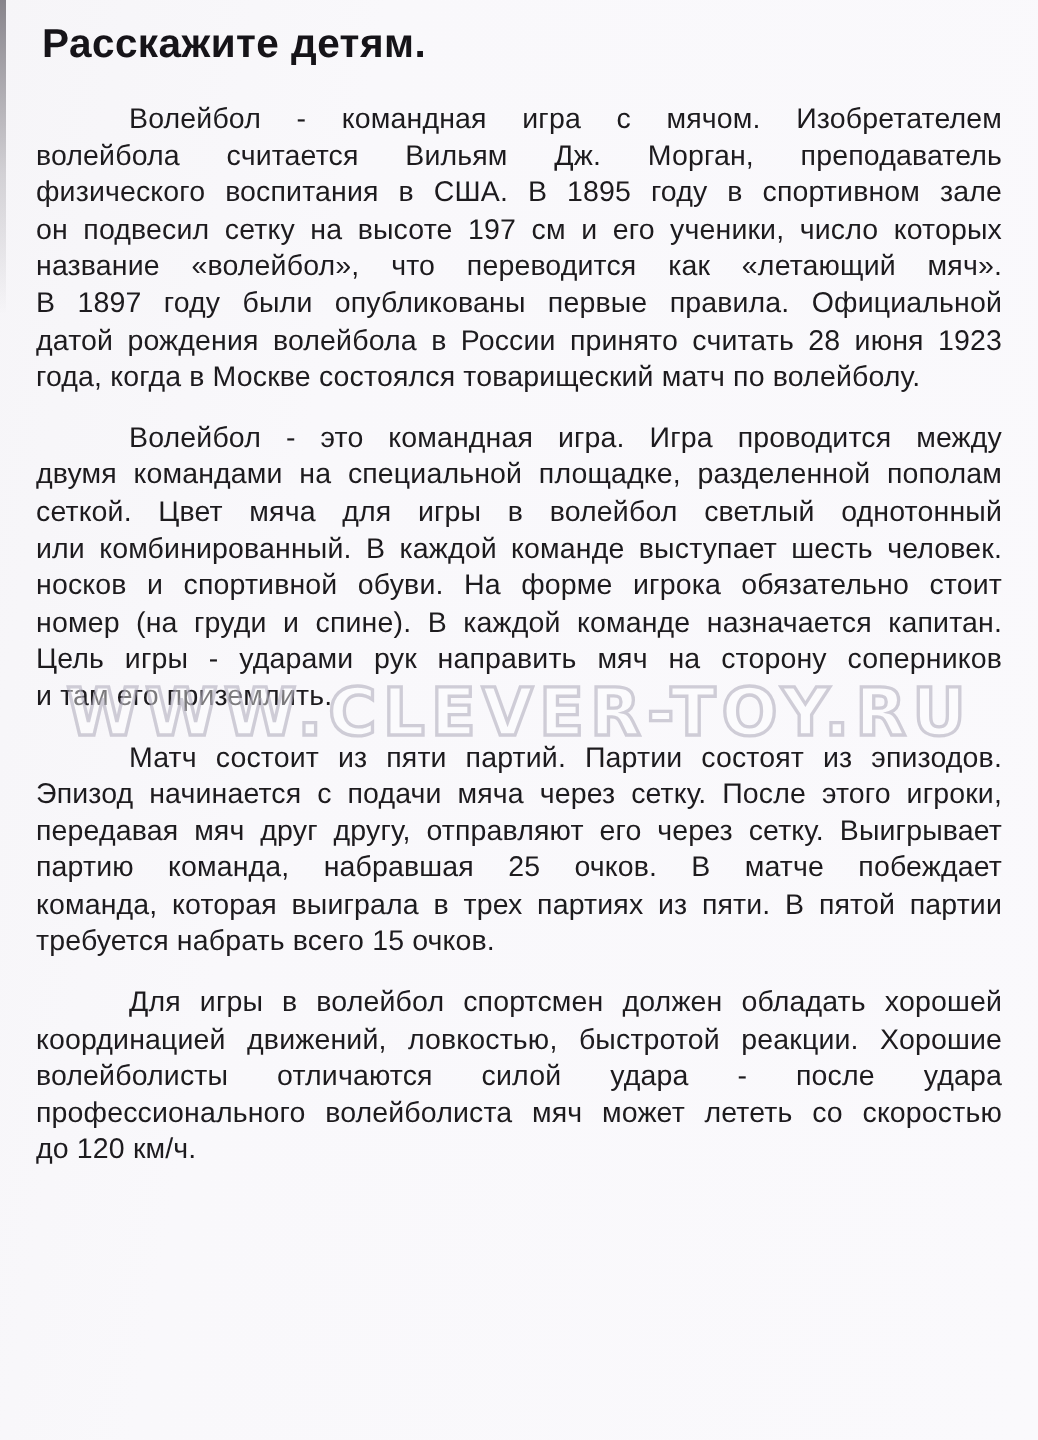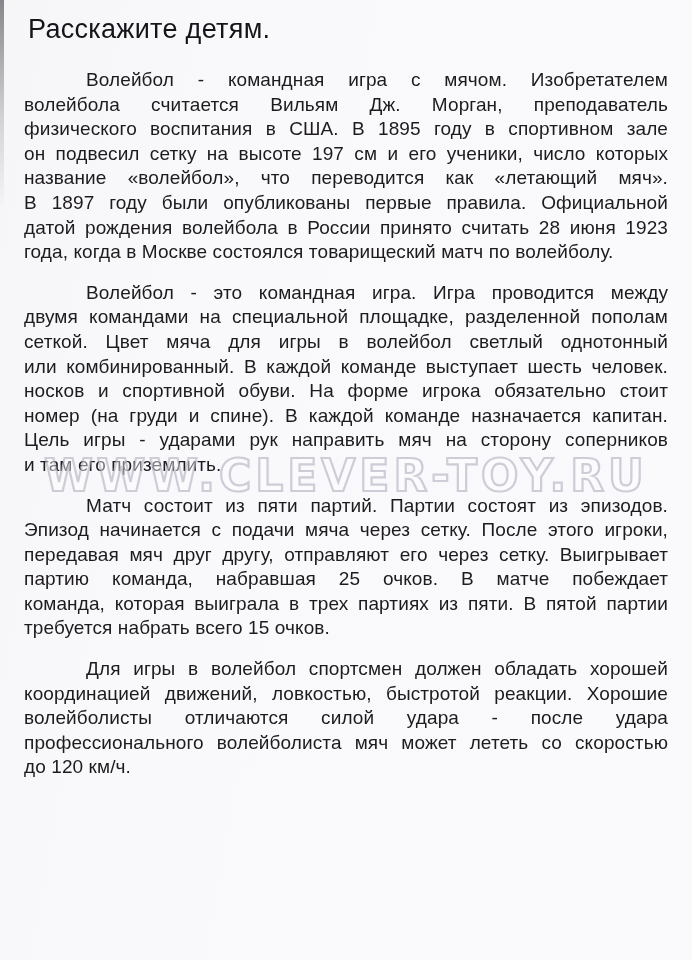--- a/index.html
+++ b/index.html
@@ -26,21 +26,21 @@
     position: absolute;
     left: 0; top: 0;
     width: 4px; height: 210px;
     background: linear-gradient(to bottom, rgba(45,40,50,0.55), rgba(45,40,50,0.18) 55%, rgba(45,40,50,0) 100%);
     pointer-events: none;
   }
   .title {
     margin: 13px 24px 5px 28px;
     font-size: 27px;
     line-height: 32px;
-    font-weight: 400;
+    font-weight: 700;
     letter-spacing: 0.3px;
     color: #161419;
   }
   .content {
     padding: 2px 24px 0 24px;
     font-size: 19px;
     line-height: 24.6px;
     letter-spacing: 0.1px;
   }
   .para { margin: 0; }

